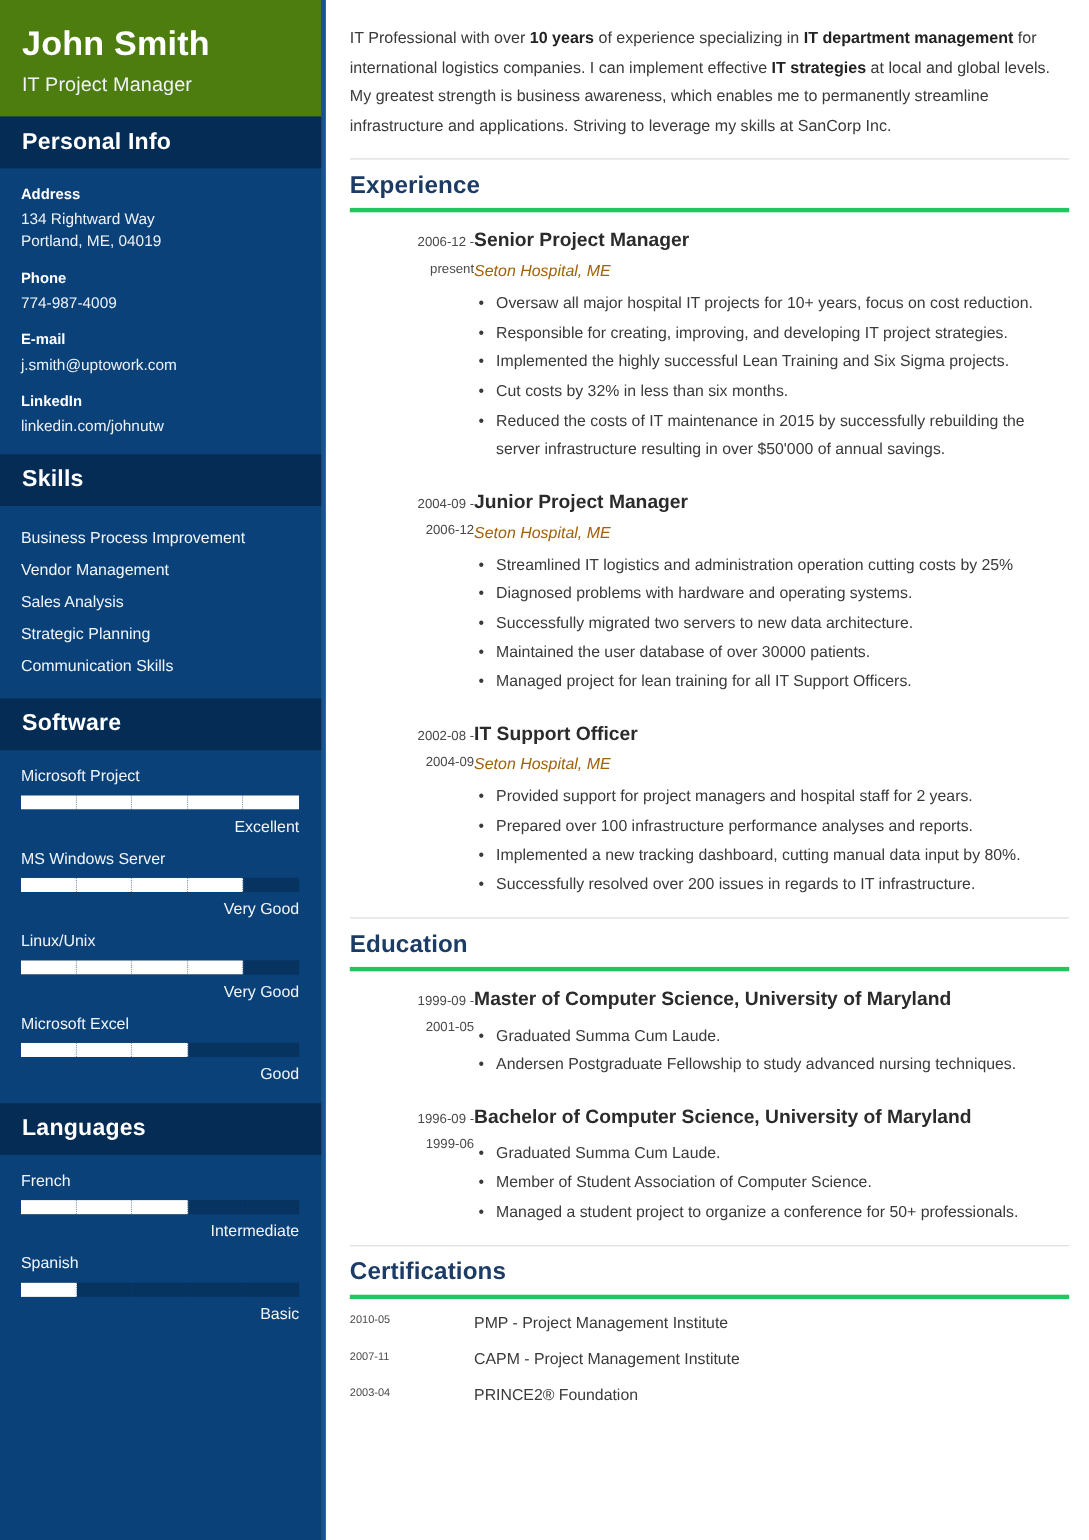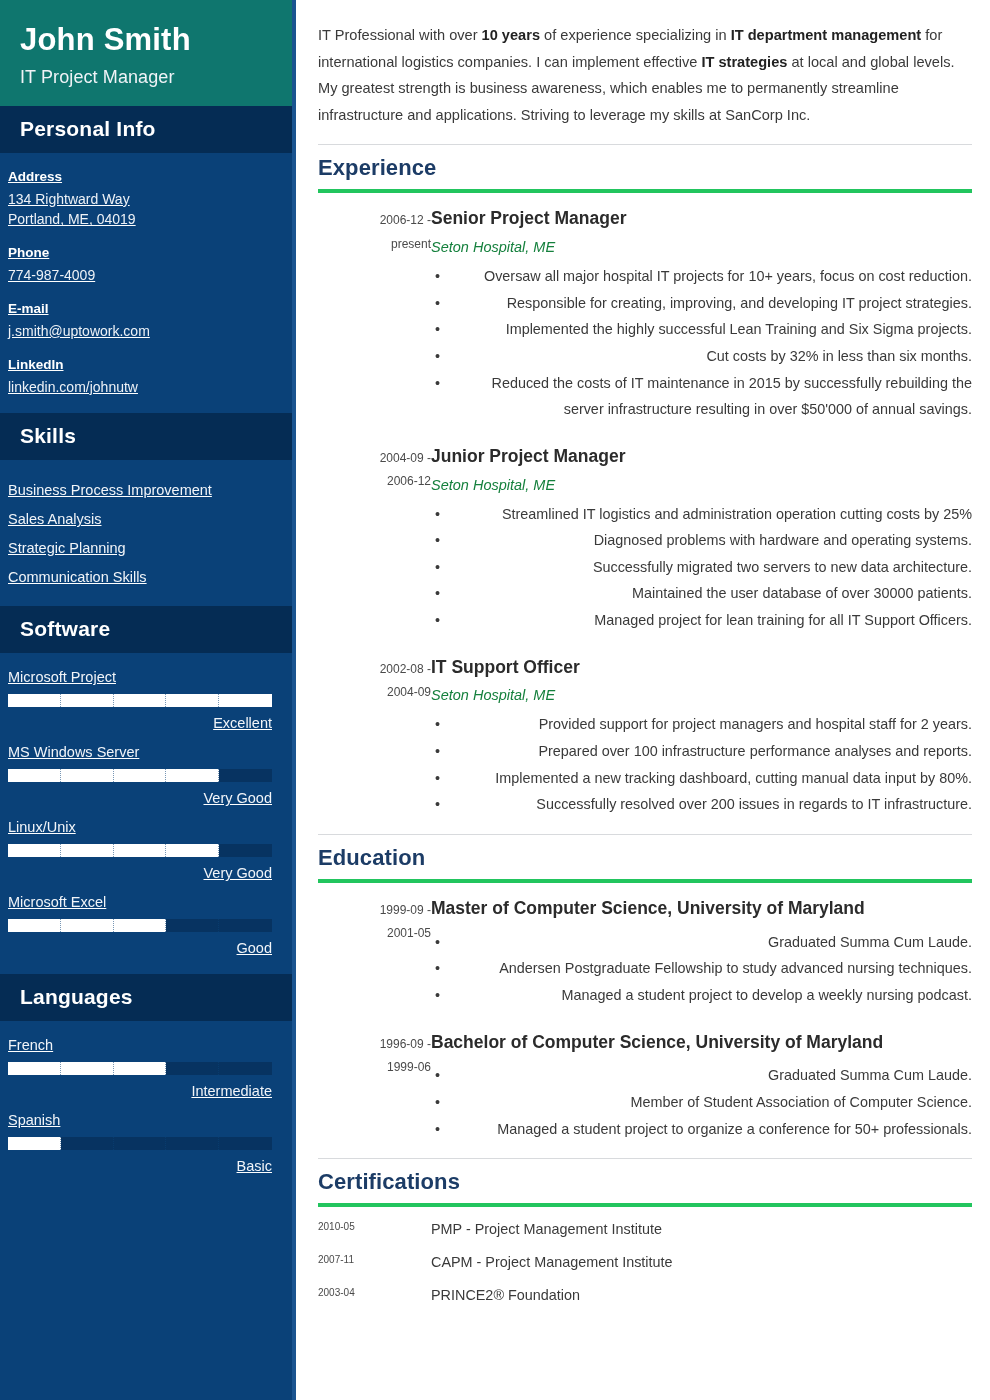--- a/index.html
+++ b/index.html
@@ -21,21 +21,21 @@
   
   .sidebar {
     width: 296px;
     min-width: 296px;
     background: #0a4178;
     color: #ffffff;
     position: relative;
     border-right: 4px solid #1a5490;
   }
   .side-head {
-    background: #0f766e;
+    background: #4d7c0f;
     padding: 22px 20px 18px 20px;
   }
   .name {
     font-size: 31px;
     font-weight: bold;
     letter-spacing: 0.2px;
     line-height: 1.15;
     color: #ffffff;
   }
   .job-title {
@@ -48,21 +48,21 @@
   .sec-band {
     background: #052c54;
     padding: 11px 20px 12px 20px;
   }
   .sec-band h2 {
     font-size: 21px;
     font-weight: bold;
     color: #ffffff;
     letter-spacing: 0.2px;
   }
-  .sec-body { padding: 16px 20px 14px 8px; text-decoration: underline; }
+  .sec-body { padding: 16px 20px 14px 19px; }
 
   .pi-label {
     font-size: 13.5px;
     font-weight: bold;
     color: #ffffff;
     margin-bottom: 5px;
   }
   .pi-value {
     font-size: 14px;
     color: #eef2f7;
@@ -160,31 +160,30 @@
   .entry-title {
     font-size: 17.5px;
     font-weight: bold;
     color: #2b2b2b;
     line-height: 1.3;
     margin-bottom: 9px;
   }
   .entry-sub {
     font-size: 14.5px;
     font-style: italic;
-    color: #15803d;
+    color: #a16207;
     margin-bottom: 8px;
   }
   ul.bullets { list-style: none; }
   ul.bullets li {
     position: relative;
     padding-left: 20px;
     font-size: 14.4px;
     line-height: 1.85;
     color: #3a3a3a;
-    text-align: right;
   }
   ul.bullets li::before {
     content: "•";
     position: absolute;
     left: 4px;
     top: 0;
     color: #3a3a3a;
   }
 
   .cert-row {
@@ -236,20 +235,21 @@
           <div class="pi-label">LinkedIn</div>
           <div class="pi-value">linkedin.com/johnutw</div>
         </div>
       </div>
 
     <div class="sec-band">
       <h2>Skills</h2>
     </div>
     <div class="sec-body" id="skills-body">
         <div class="skill-item">Business Process Improvement</div>
+        <div class="skill-item">Vendor Management</div>
         <div class="skill-item">Sales Analysis</div>
         <div class="skill-item">Strategic Planning</div>
         <div class="skill-item">Communication Skills</div>
       </div>
 
     <div class="sec-band">
       <h2>Software</h2>
     </div>
     <div class="sec-body" id="software-body">
         <div class="rate-item">
@@ -401,21 +401,20 @@
       <div class="sec-title">Education</div>
     </div>
     <div id="education-list">
         <div class="entry">
           <div class="entry-date">1999-09 -<br>2001-05</div>
           <div class="entry-body">
             <div class="entry-title">Master of Computer Science, University of Maryland</div>
             <ul class="bullets">
               <li>Graduated Summa Cum Laude.</li>
               <li>Andersen Postgraduate Fellowship to study advanced nursing techniques.</li>
-              <li>Managed a student project to develop a weekly nursing podcast.</li>
             </ul>
           </div>
         </div>
         <div class="entry">
           <div class="entry-date">1996-09 -<br>1999-06</div>
           <div class="entry-body">
             <div class="entry-title">Bachelor of Computer Science, University of Maryland</div>
             <ul class="bullets">
               <li>Graduated Summa Cum Laude.</li>
               <li>Member of Student Association of Computer Science.</li>

